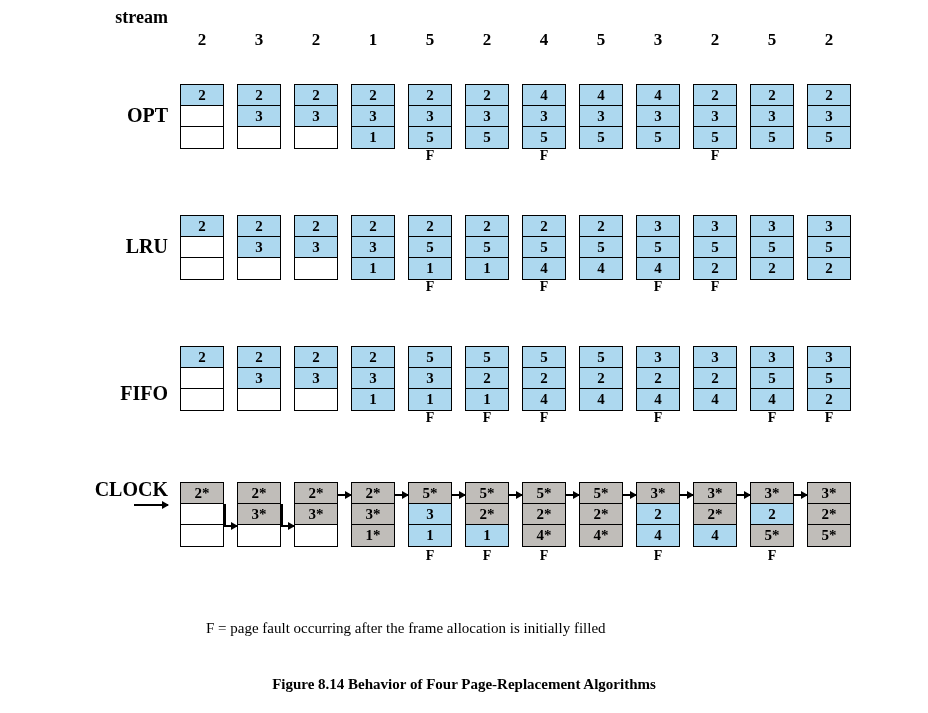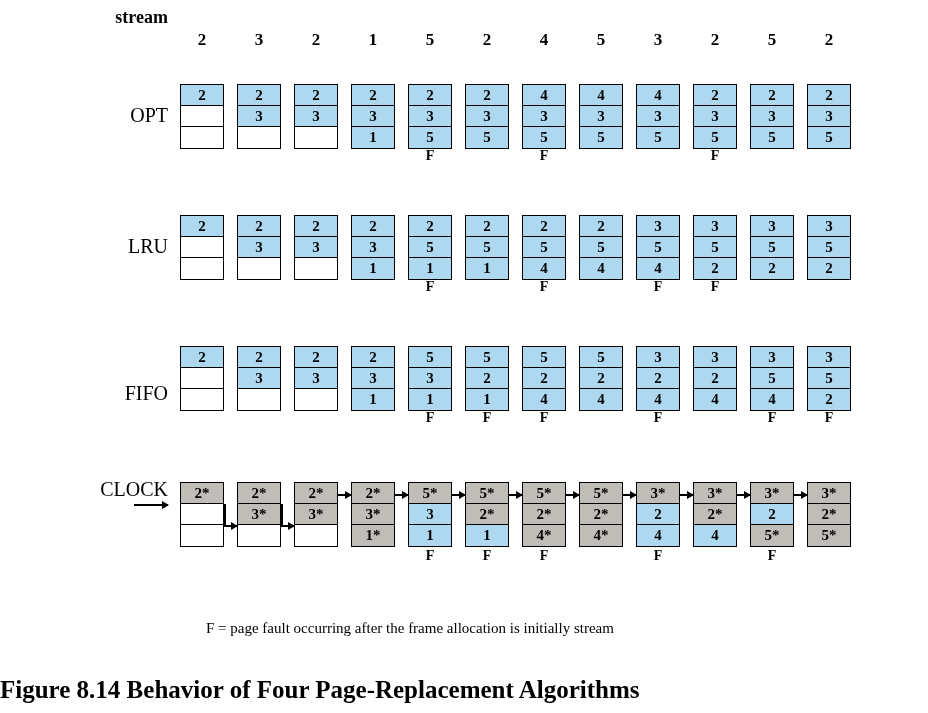--- a/index.html
+++ b/index.html
@@ -43,21 +43,21 @@
     text-align: center;
     font-weight: bold;
     font-size: 17px;
   }
   
   .algo-label {
     position: absolute;
     left: 8px;
     width: 160px;
     text-align: right;
-    font-weight: normal;
+    font-weight: bold;
     font-size: 20px;
   }
   .algo-row {
     position: absolute;
     left: 170px;
   }
   .col {
     position: absolute;
     top: 0;
     width: 44px;
@@ -115,22 +115,22 @@
     position: absolute;
     left: 206px;
     top: 620px;
     font-size: 15px;
   }
   .caption {
     position: absolute;
     left: 0;
     top: 676px;
     width: 928px;
-    text-align: left;
-    font-size: 25px;
+    text-align: center;
+    font-size: 15px;
     font-weight: bold;
   }
 </style>
 </head>
 <body>
 
 <div class="figure">
 
   <div class="stream-title">
     <div>stream</div>
@@ -556,15 +556,15 @@
         <div class="arrow" style="left: 396px; top: 12px; width: 13px;"></div>
         <div class="arrow" style="left: 453px; top: 12px; width: 13px;"></div>
         <div class="arrow" style="left: 510px; top: 12px; width: 13px;"></div>
         <div class="arrow" style="left: 567px; top: 12px; width: 13px;"></div>
         <div class="arrow" style="left: 624px; top: 12px; width: 13px;"></div>
         <div class="vline" style="left: 54px; top: 22px; height: 22px;"></div>
         <div class="vline" style="left: 111px; top: 22px; height: 22px;"></div>
       </div>
     </div>
 
-  <div class="footnote">F = page fault occurring after the frame allocation is initially stream</div>
+  <div class="footnote">F = page fault occurring after the frame allocation is initially filled</div>
   <div class="caption">Figure 8.14  Behavior of Four Page-Replacement Algorithms</div>
 </div>
 
 </body></html>

